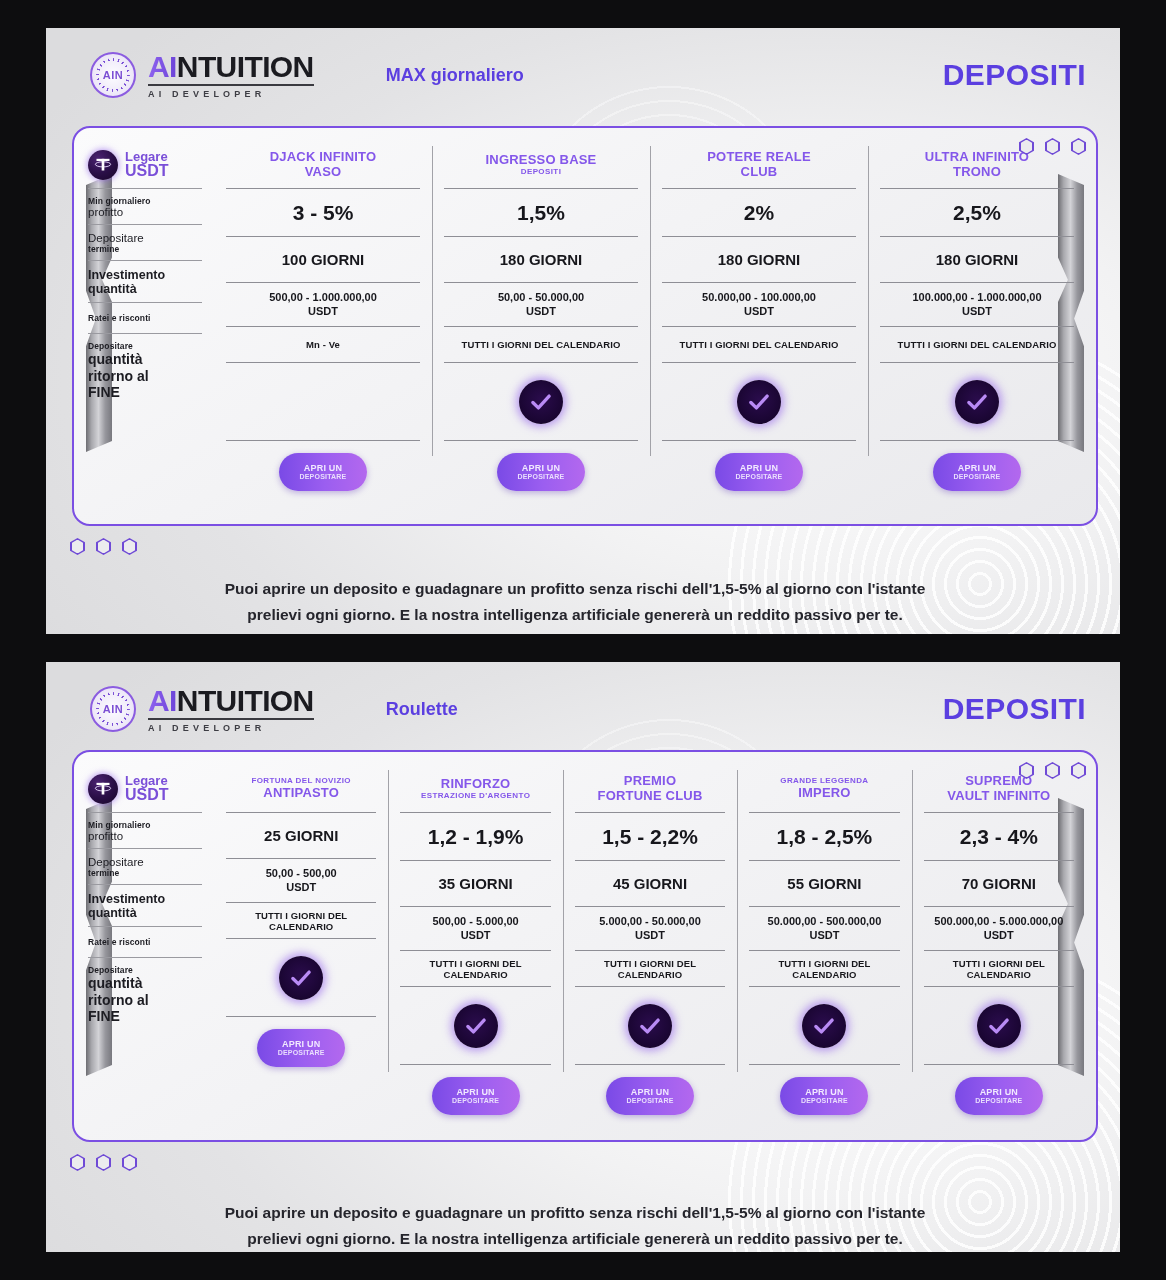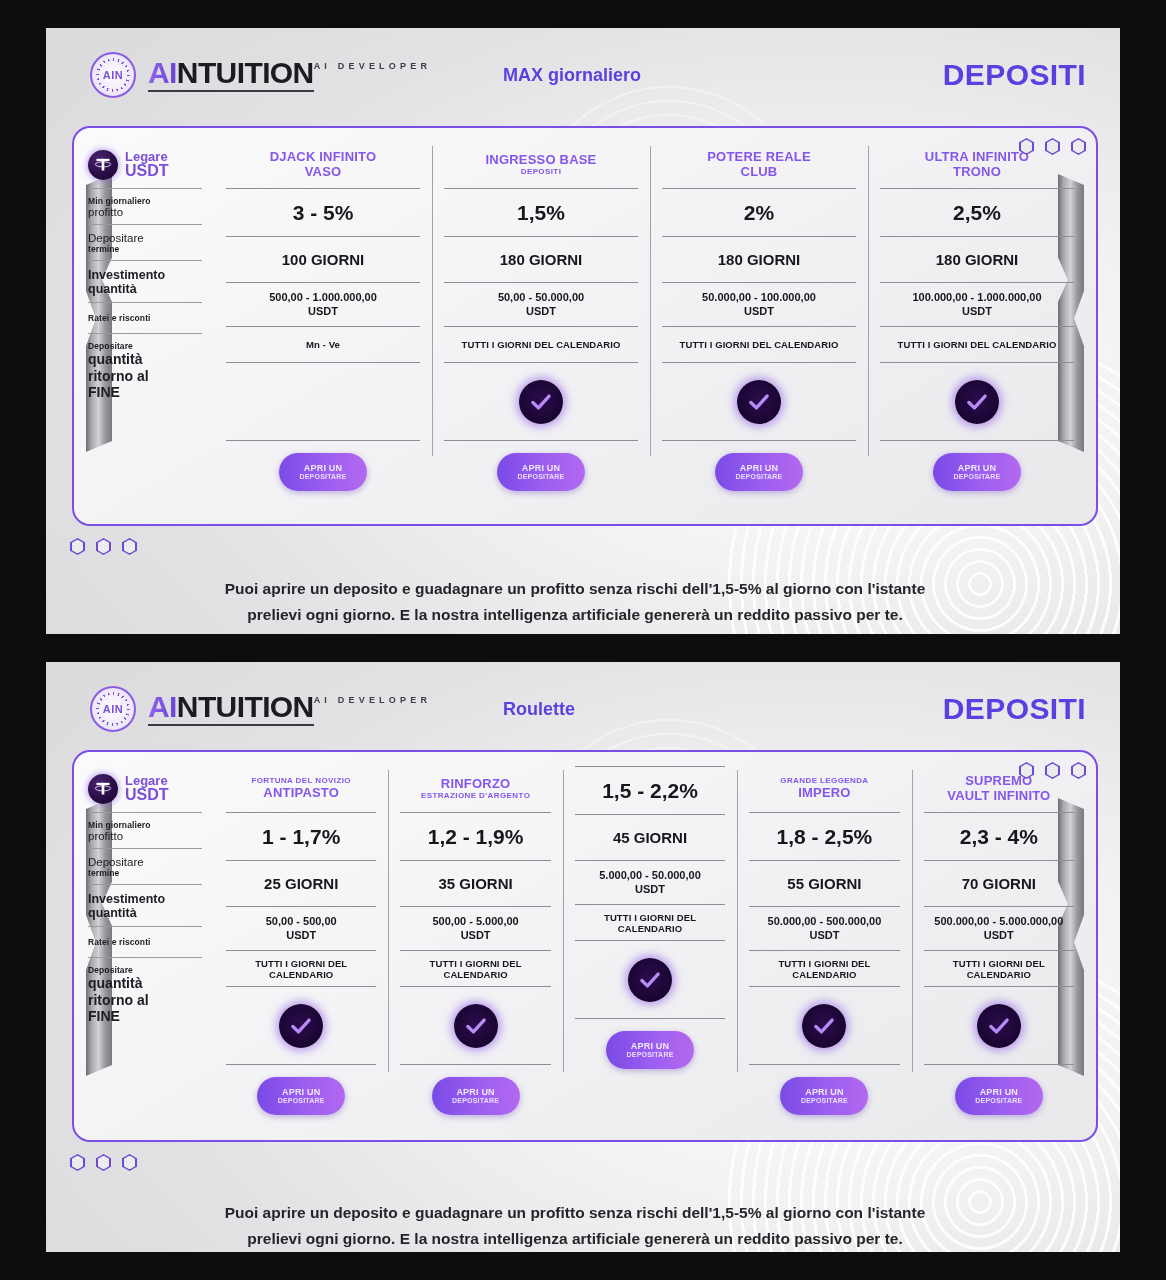--- a/index.html
+++ b/index.html
@@ -61,21 +61,21 @@
     background:
       repeating-conic-gradient(from 0deg,
         #7a4fd6 0deg 5deg, rgba(0,0,0,0) 5deg 18deg);
     -webkit-mask: radial-gradient(circle, transparent 0 58%, #000 60% 100%);
             mask: radial-gradient(circle, transparent 0 58%, #000 60% 100%);
   }
   .brand-badge .ain {
     font-size: 11px; font-weight: 700; letter-spacing: .5px;
     color: #7b4fd3; position: relative; z-index: 2;
   }
-  .brand-words { display: flex; flex-direction: row; line-height: 1; }
+  .brand-words { display: flex; flex-direction: column; line-height: 1; }
   .wordmark {
     font-size: 30px; font-weight: 800; letter-spacing: -.6px;
     border-bottom: 2px solid #3a3a40; padding-bottom: 2px;
   }
   .wordmark .ai {
     background: linear-gradient(90deg, #8e63ef 0%, #6c44d8 100%);
     -webkit-background-clip: text; background-clip: text; color: transparent;
   }
   .wordmark .rest { color: #1b1b20; }
   .brand-sub {
@@ -462,21 +462,20 @@
               <div class="xl">ritorno al</div>
               <div class="xl">FINE</div>
             </div>
           </div>
           <div class="plans">
             <div class="plan">
               <div class="plan-head">
                 <div class="t1 small">FORTUNA DEL NOVIZIO</div>
                 <div class="t2">ANTIPASTO</div>
               </div>
-              <div class="cell rate">1 - 1,7%</div>
               <div class="cell term">25 GIORNI</div>
               <div class="cell amount">
                 <div>
                   <div>50,00 - 500,00</div>
                   <div>USDT</div>
                 </div>
               </div>
               <div class="cell accrual">TUTTI I GIORNI DEL CALENDARIO</div>
               <div class="cell ret">
                 <div class="check">
@@ -514,20 +513,24 @@
                 </div>
               </div>
               <div class="cta-wrap">
                 <button class="cta">
                   <span class="c1">APRI UN</span>
                   <span class="c2">DEPOSITARE</span>
                 </button>
               </div>
             </div>
             <div class="plan">
+              <div class="plan-head">
+                <div class="t1">PREMIO</div>
+                <div class="t2">FORTUNE CLUB</div>
+              </div>
               <div class="cell rate">1,5 - 2,2%</div>
               <div class="cell term">45 GIORNI</div>
               <div class="cell amount">
                 <div>
                   <div>5.000,00 - 50.000,00</div>
                   <div>USDT</div>
                 </div>
               </div>
               <div class="cell accrual">TUTTI I GIORNI DEL CALENDARIO</div>
               <div class="cell ret">

